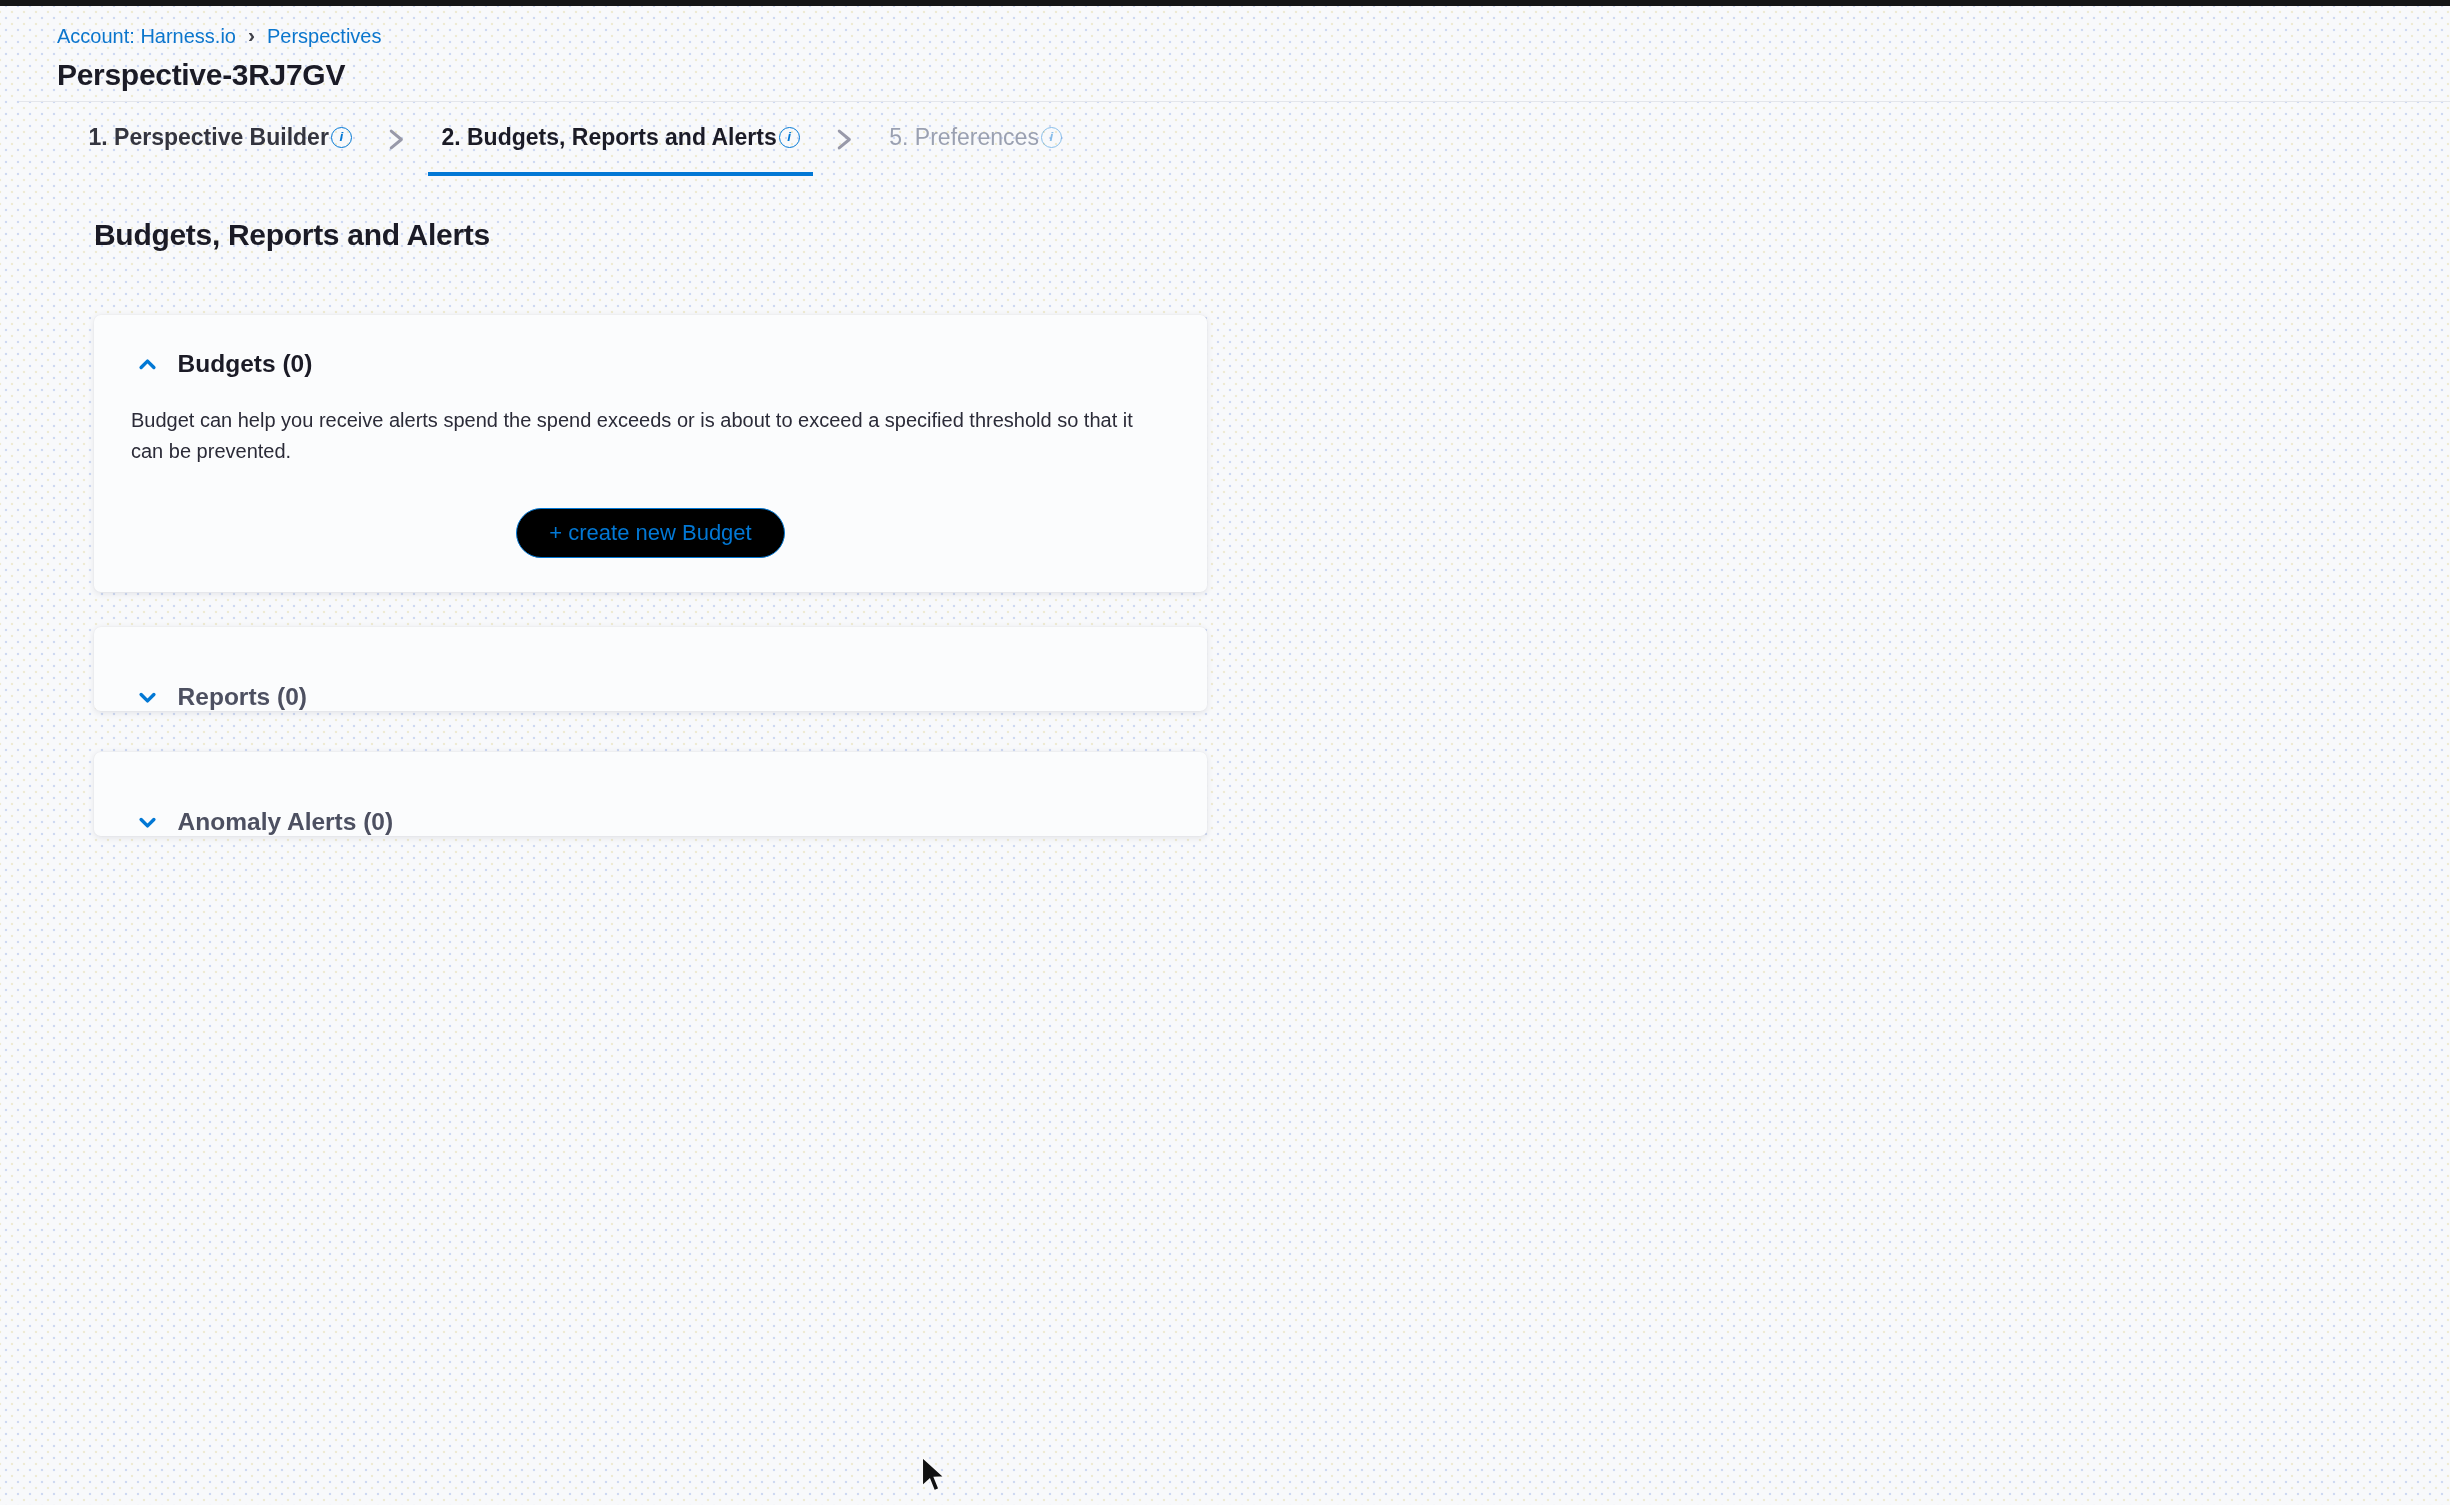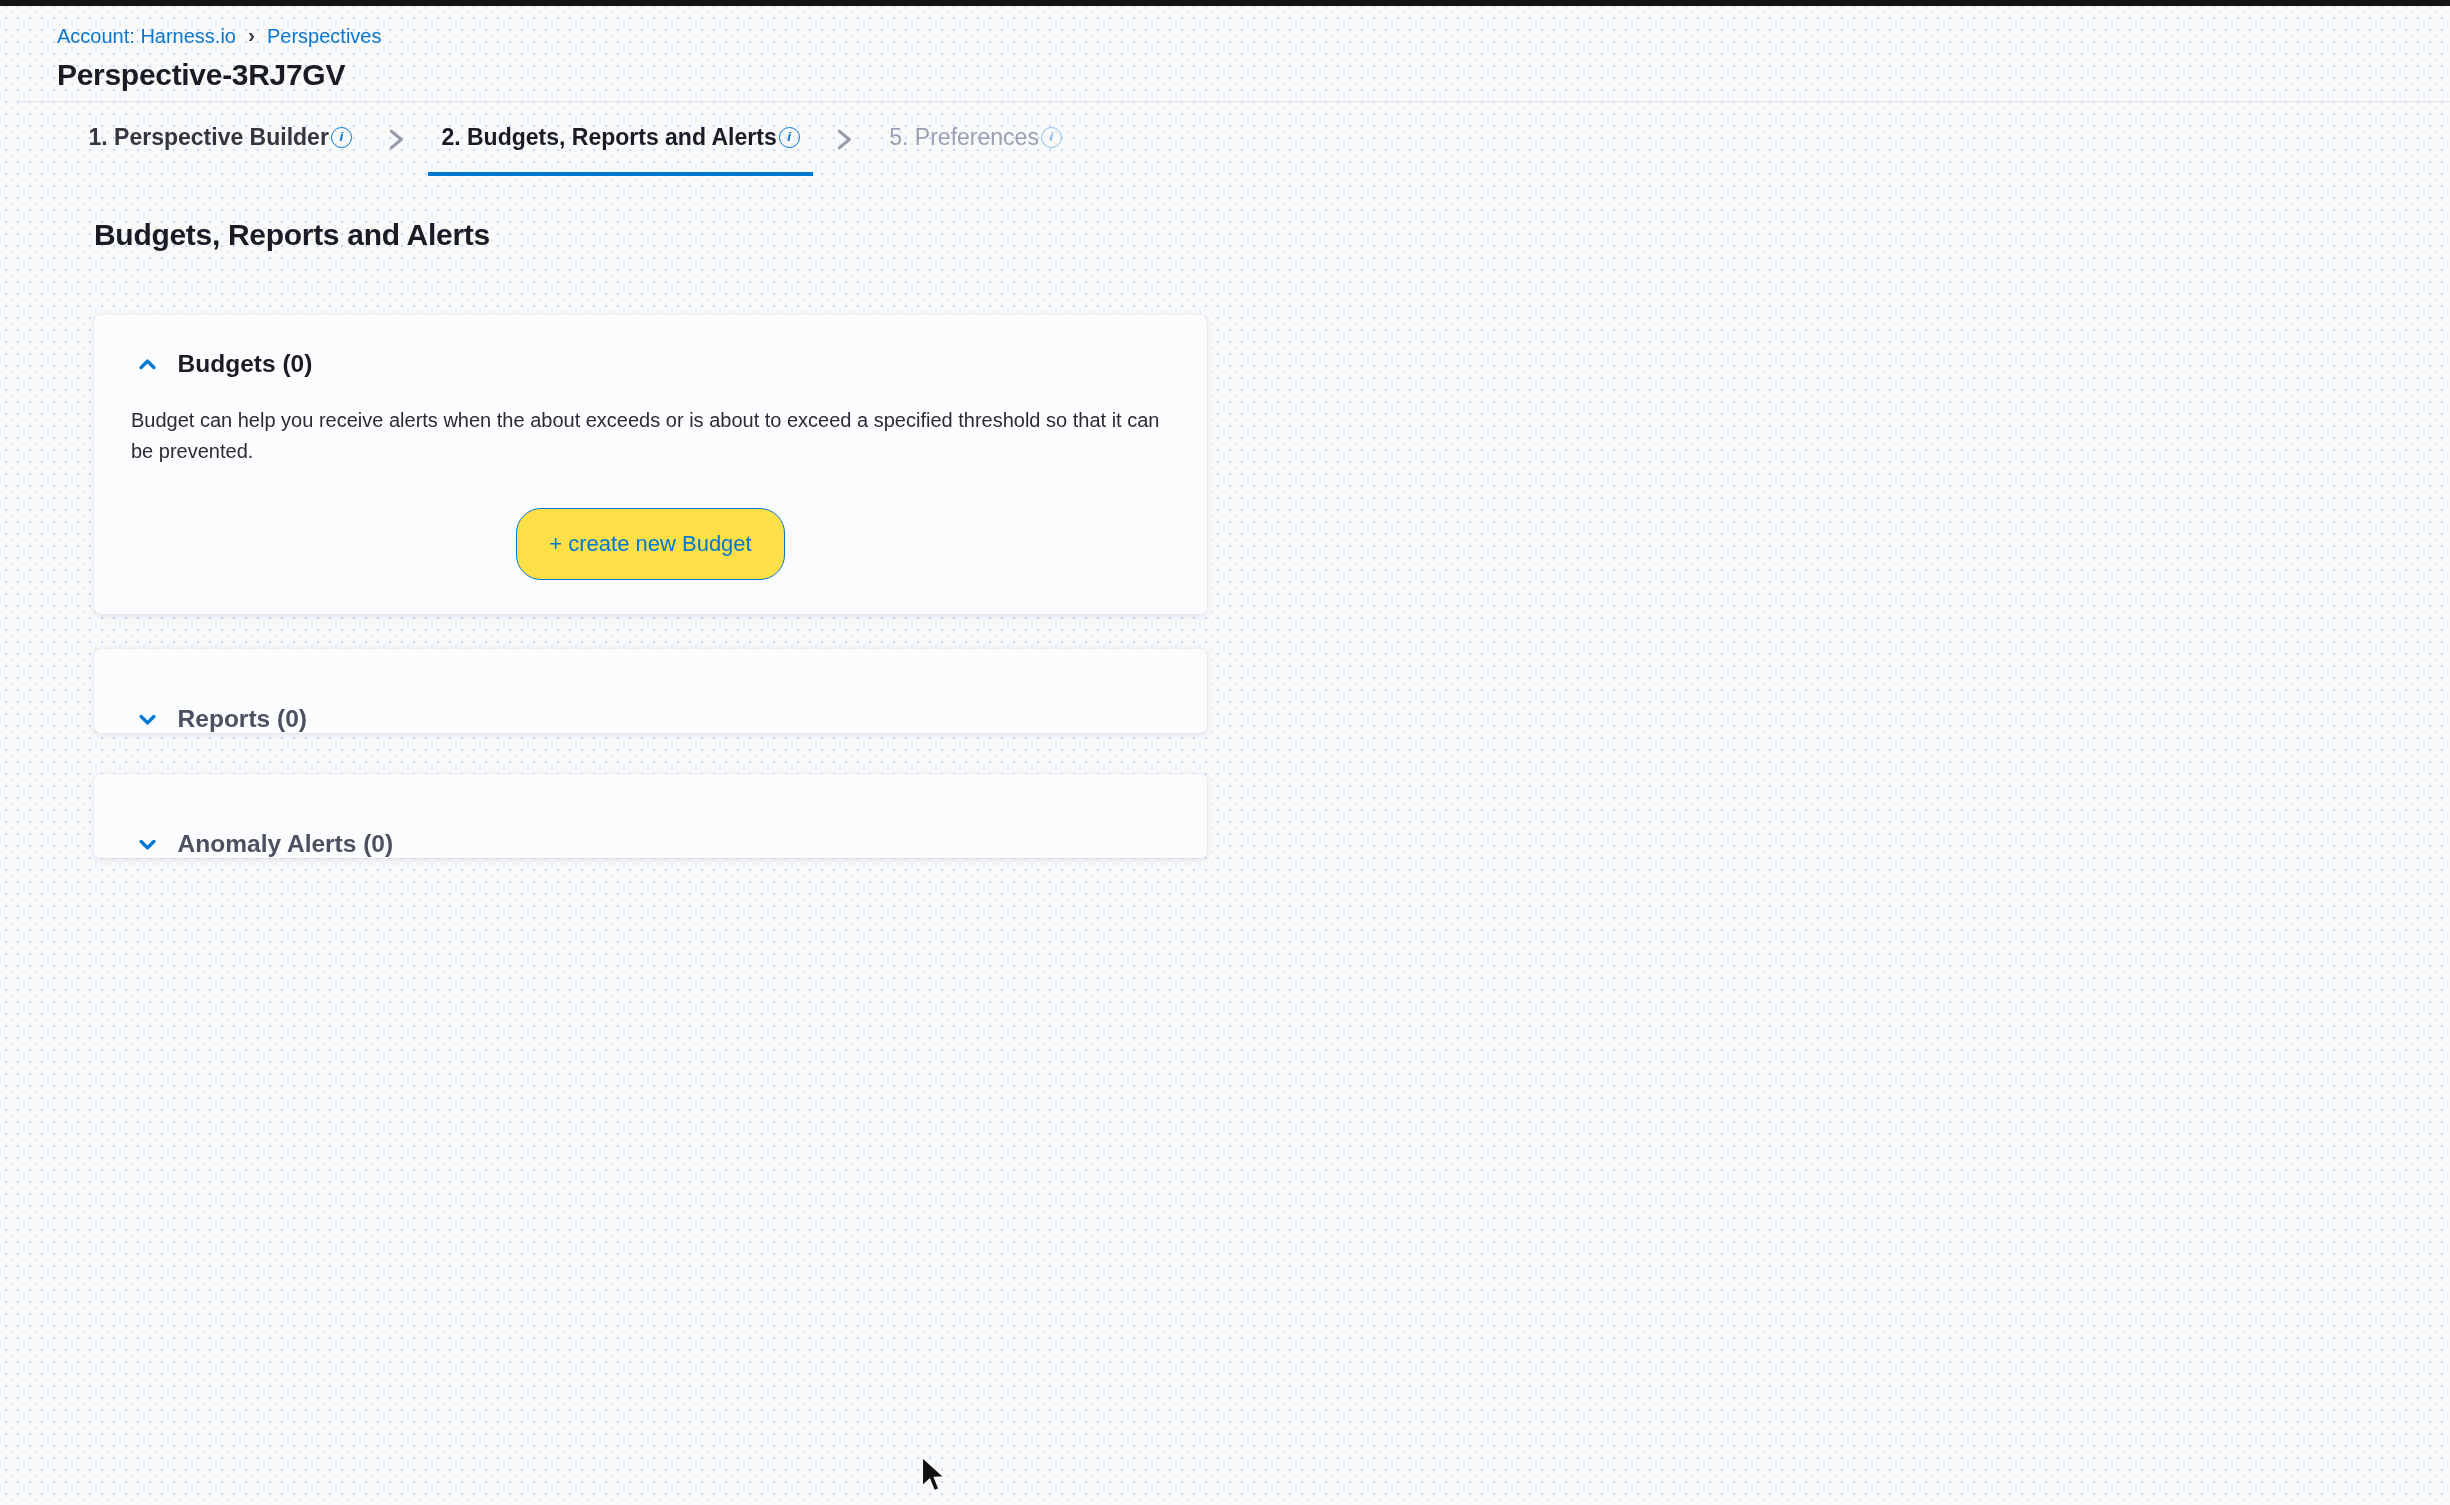--- a/index.html
+++ b/index.html
@@ -139,24 +139,24 @@
   }
   .btn-row {
     margin-top: 41px;
     display: flex;
     justify-content: center;
   }
   .create-budget-btn {
     font-family: "Liberation Sans", sans-serif;
     font-size: 22px;
     color: #0278d5;
-    background: #fde047;
+    background: #000000;
     border: 1.7px solid #0278d5;
     border-radius: 25px;
-    padding: 22px 32px;
+    padding: 11px 32px;
     cursor: pointer;
   }
   .card-collapsed {
     height: 84px;
     display: flex;
     align-items: flex-end;
     padding: 0 42px;
   }
   .card-reports { margin-top: 35px; }
   .card-anomaly { margin-top: 41px; }
@@ -210,21 +210,21 @@
 <div class="content">
   <div class="section-heading">Budgets, Reports and Alerts</div>
 
   <div class="card card-budgets">
     <div class="card-header">
       <svg class="chev" width="23" height="23" viewBox="0 0 27 27">
           <polyline points="6,17 13.5,9.5 21,17" fill="none" stroke="#0278d5" stroke-width="4" stroke-linecap="round" stroke-linejoin="round"></polyline>
         </svg>
       <span class="card-title">Budgets (0)</span>
     </div>
-    <div class="card-desc">Budget can help you receive alerts when the about exceeds or is about to exceed a specified threshold so that it can be prevented.</div>
+    <div class="card-desc">Budget can help you receive alerts spend the spend exceeds or is about to exceed a specified threshold so that it can be prevented.</div>
     <div class="btn-row">
       <button class="create-budget-btn">+ create new Budget</button>
     </div>
   </div>
 
   <div class="card card-collapsed card-reports">
     <div class="card-header">
       <svg class="chev" width="23" height="23" viewBox="0 0 27 27">
           <polyline points="6,10 13.5,17.5 21,10" fill="none" stroke="#0278d5" stroke-width="4" stroke-linecap="round" stroke-linejoin="round"></polyline>
         </svg>

